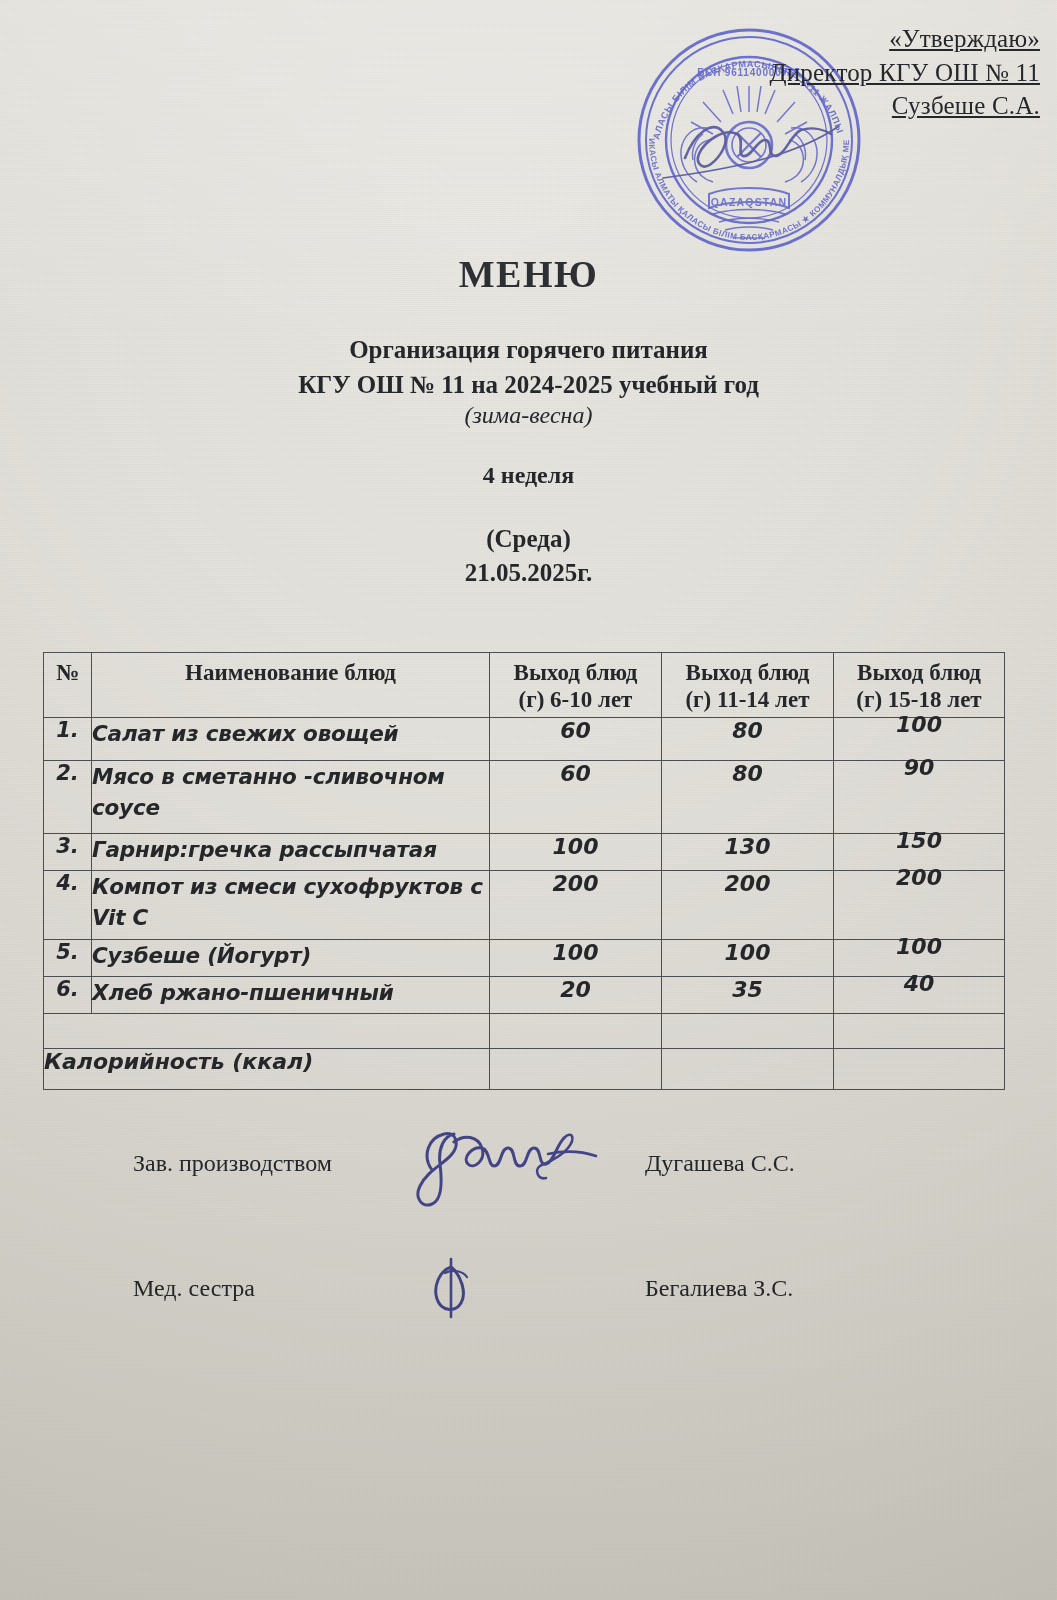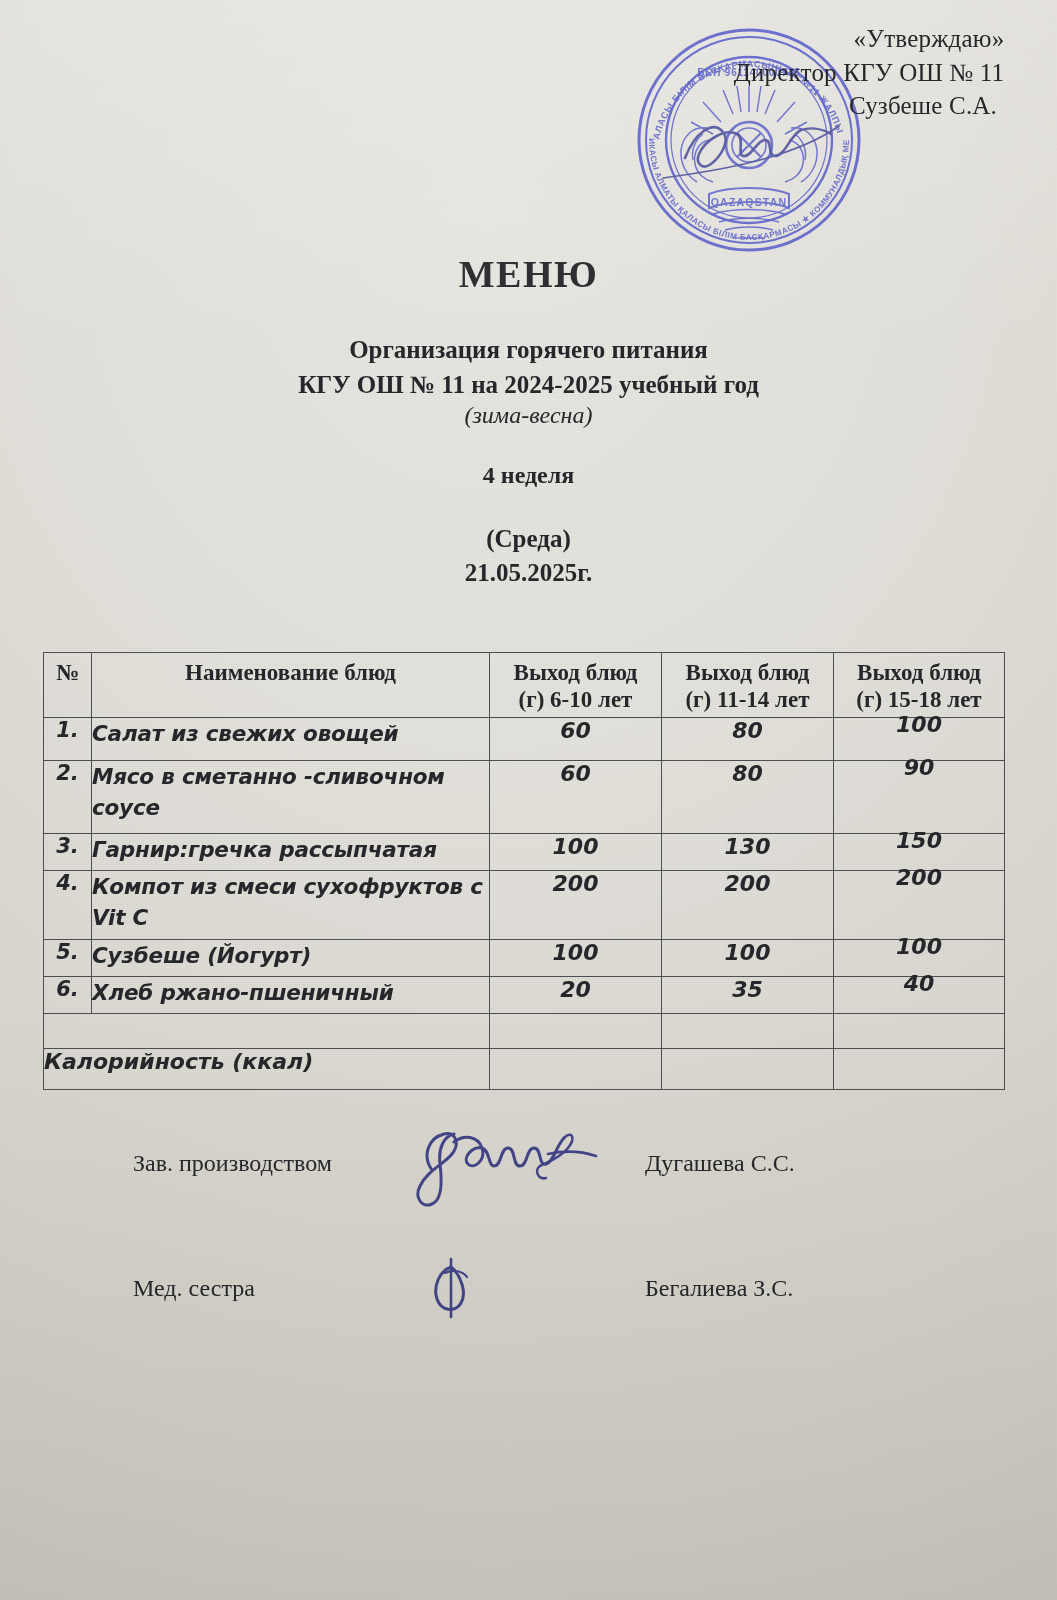--- a/index.html
+++ b/index.html
@@ -27,23 +27,24 @@
   }
   #shade{
     position:absolute;inset:0;pointer-events:none;
     background:linear-gradient(180deg, rgba(255,255,255,.18) 0%, rgba(255,255,255,0) 22%,
                rgba(0,0,0,0) 62%, rgba(0,0,0,.045) 100%);
   }
 
   
   .approval{
     position:absolute;left:690px;top:22px;width:350px;
-    text-align:center;line-height:1.34;
+    text-align:right;line-height:1.34;
     font-size:25px;letter-spacing:.2px;
     z-index:6;
+    text-decoration:underline;
   }
   .approval .ln1{padding-left:128px;}
   .approval .ln2{padding-left:8px;}
   .approval .ln3{padding-left:116px;}
 
   
   #stamp{
     position:absolute;left:633px;top:8px;width:232px;height:258px;
     z-index:5;opacity:.88;
   }

